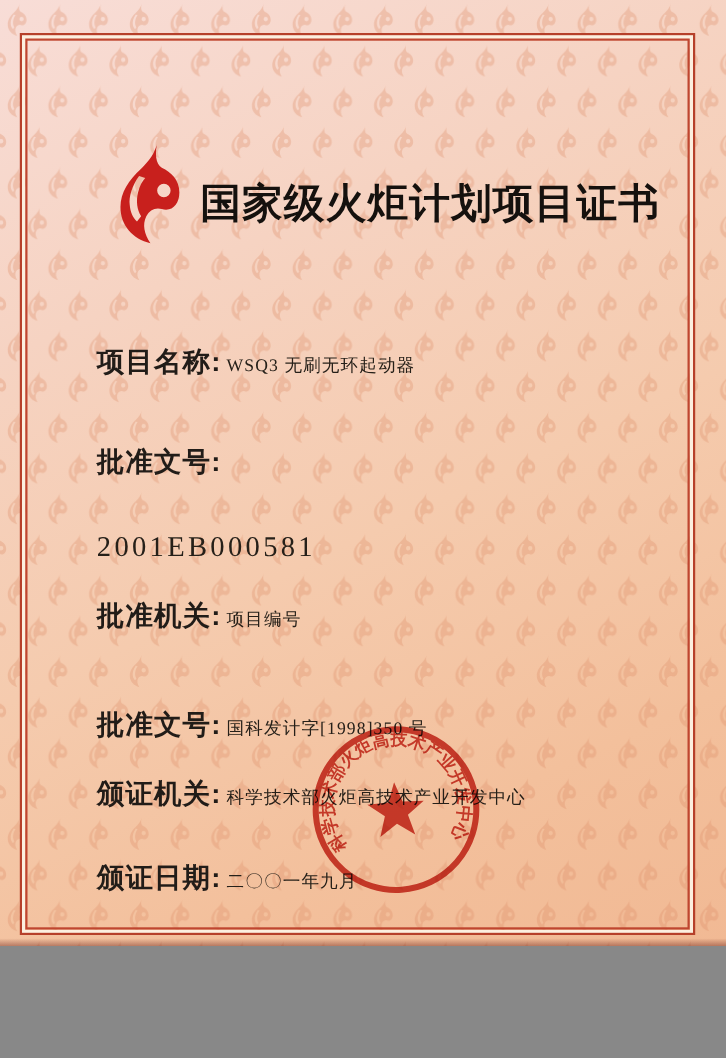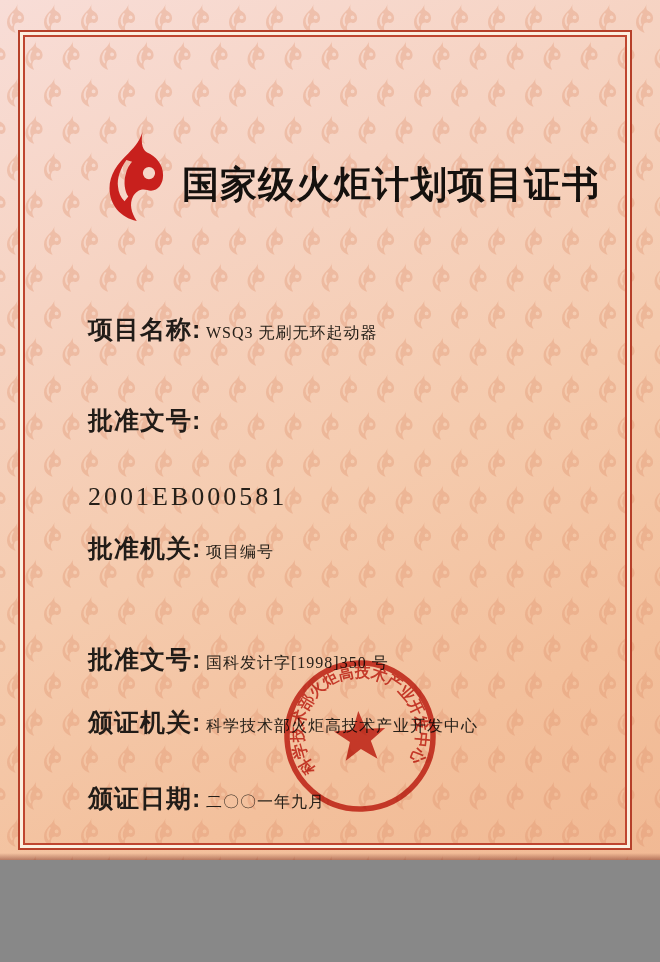--- a/index.html
+++ b/index.html
@@ -92,21 +92,21 @@
   <div class="row" style="top:312px">
     <span class="label">项目名称:</span>
     <span class="value">WSQ3 无刷无环起动器</span>
   </div>
   <div class="row" style="top:403px">
     <span class="label">批准文号:</span>
   </div>
   <div class="row" style="top:480px">
     <span class="value code">2001EB000581</span>
   </div>
-  <div class="row" style="top:531px">
+  <div class="row" style="top:543px">
     <span class="label">批准机关:</span>
     <span class="value">项目编号</span>
   </div>
   <div class="row" style="top:642px">
     <span class="label">批准文号:</span>
     <span class="value">国科发计字[1998]350 号</span>
   </div>
   <div class="row" style="top:781px">
     <span class="label">颁证日期:</span>
     <span class="value">二〇〇一年九月</span>

